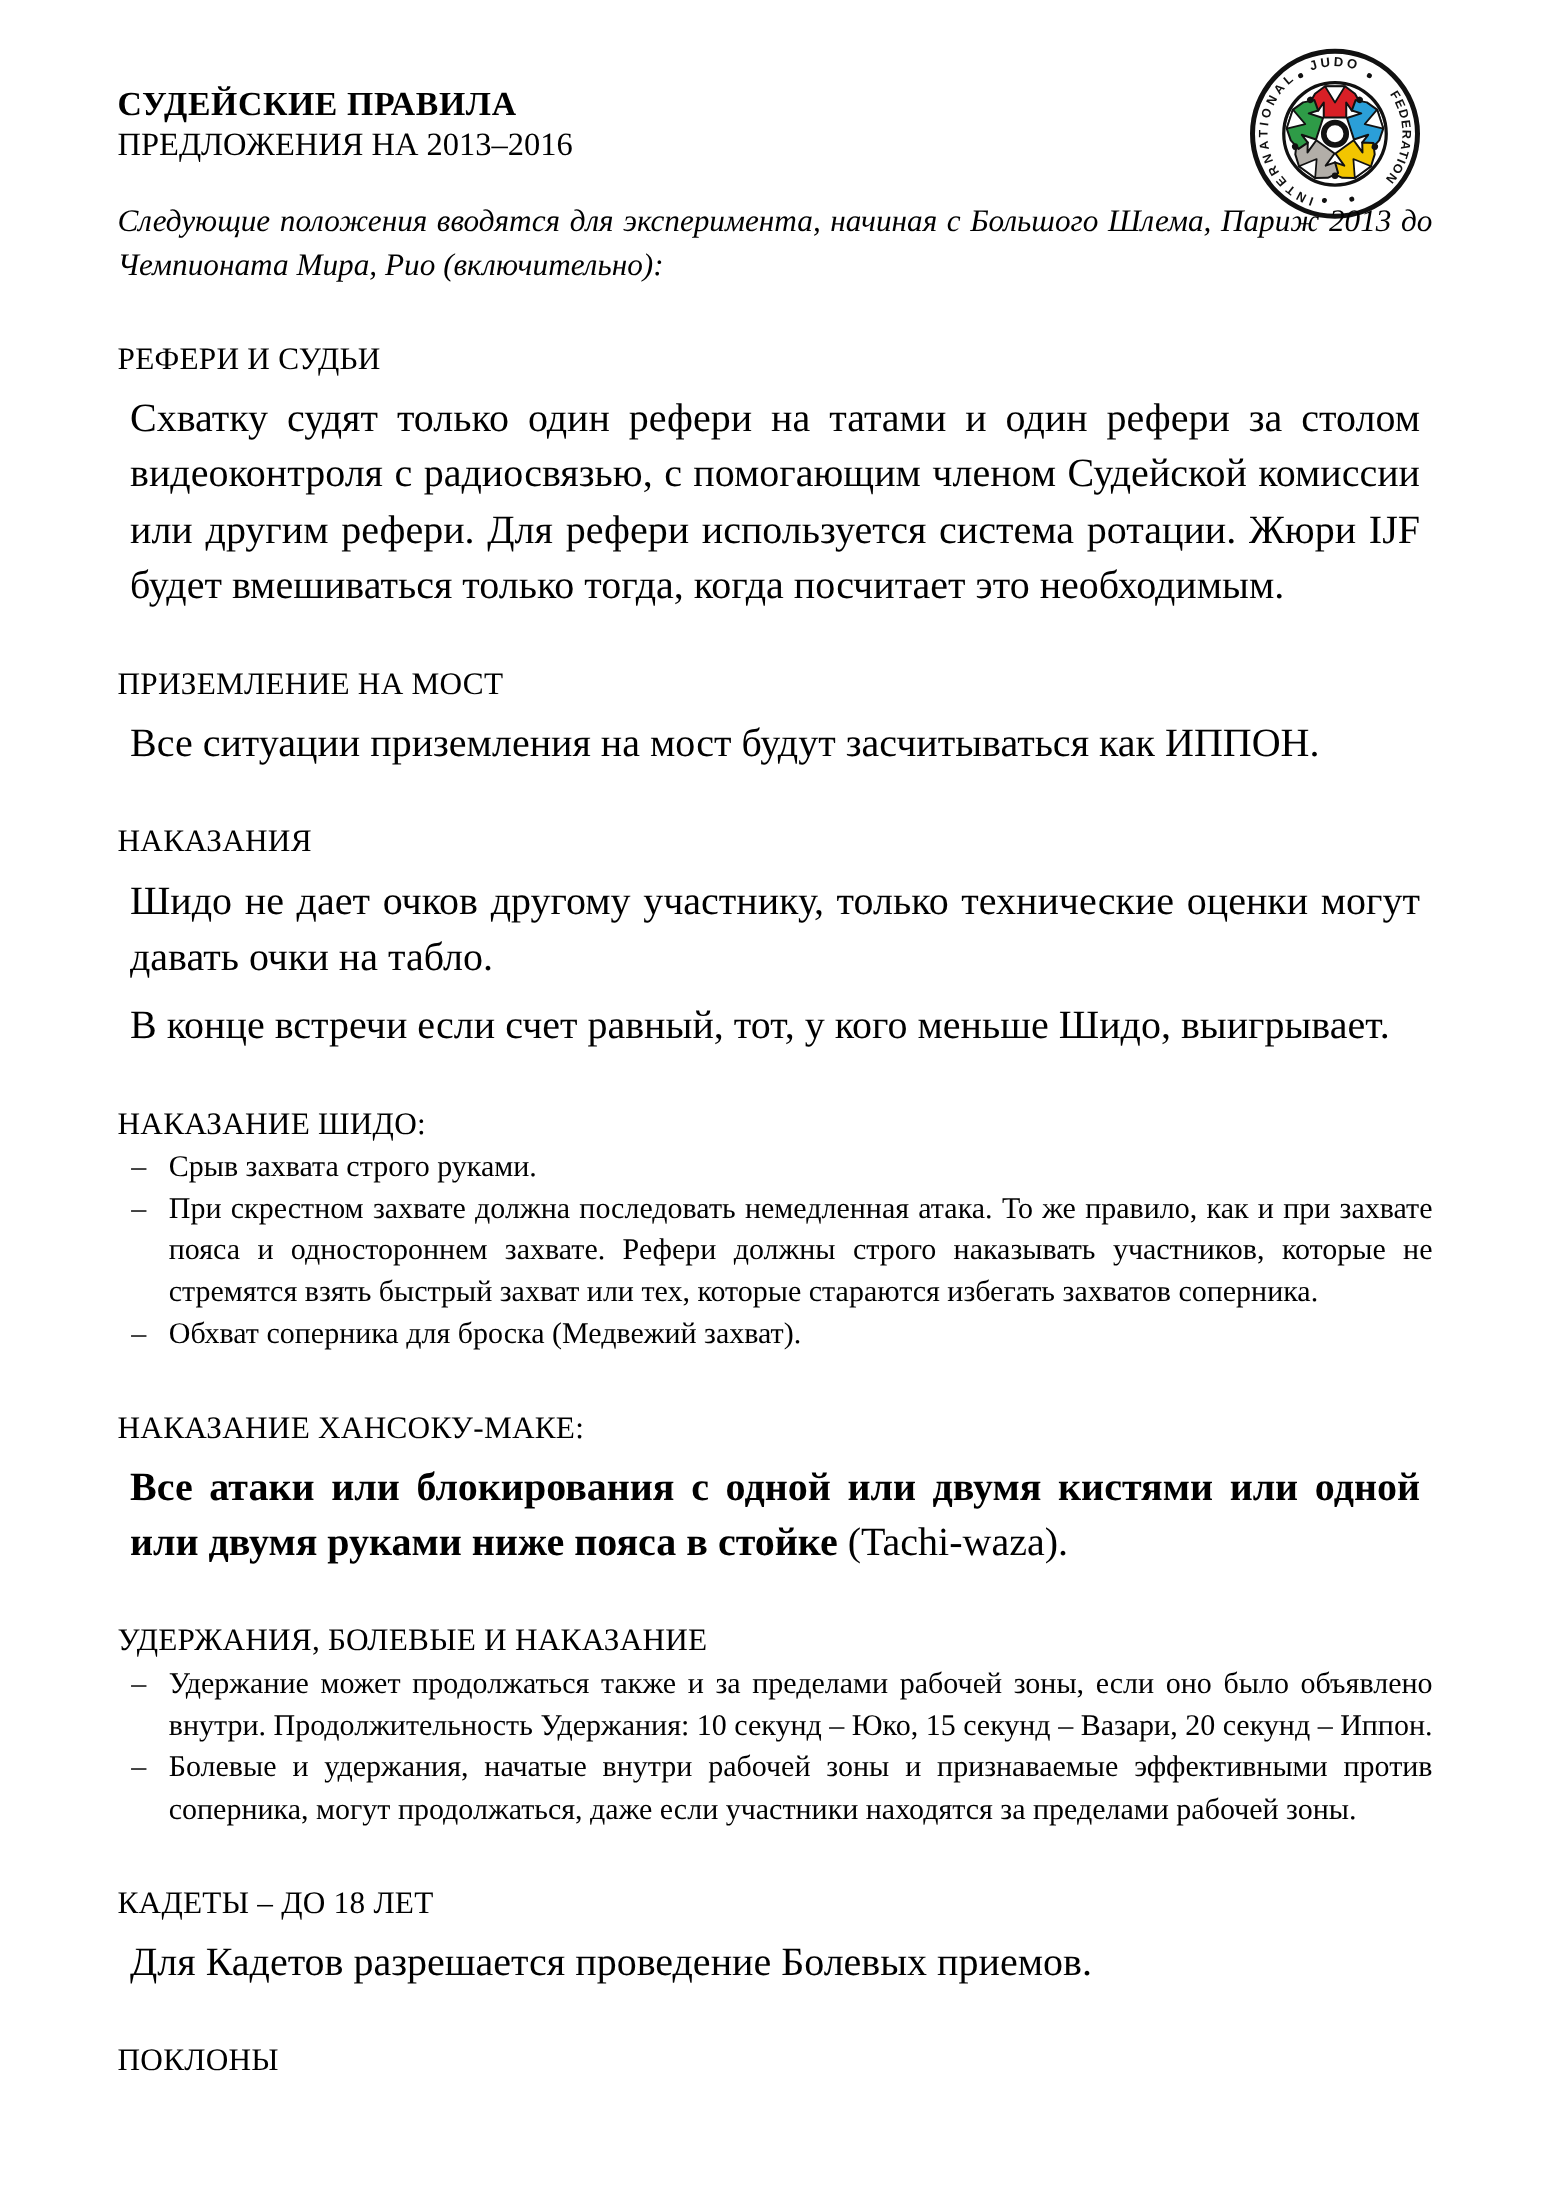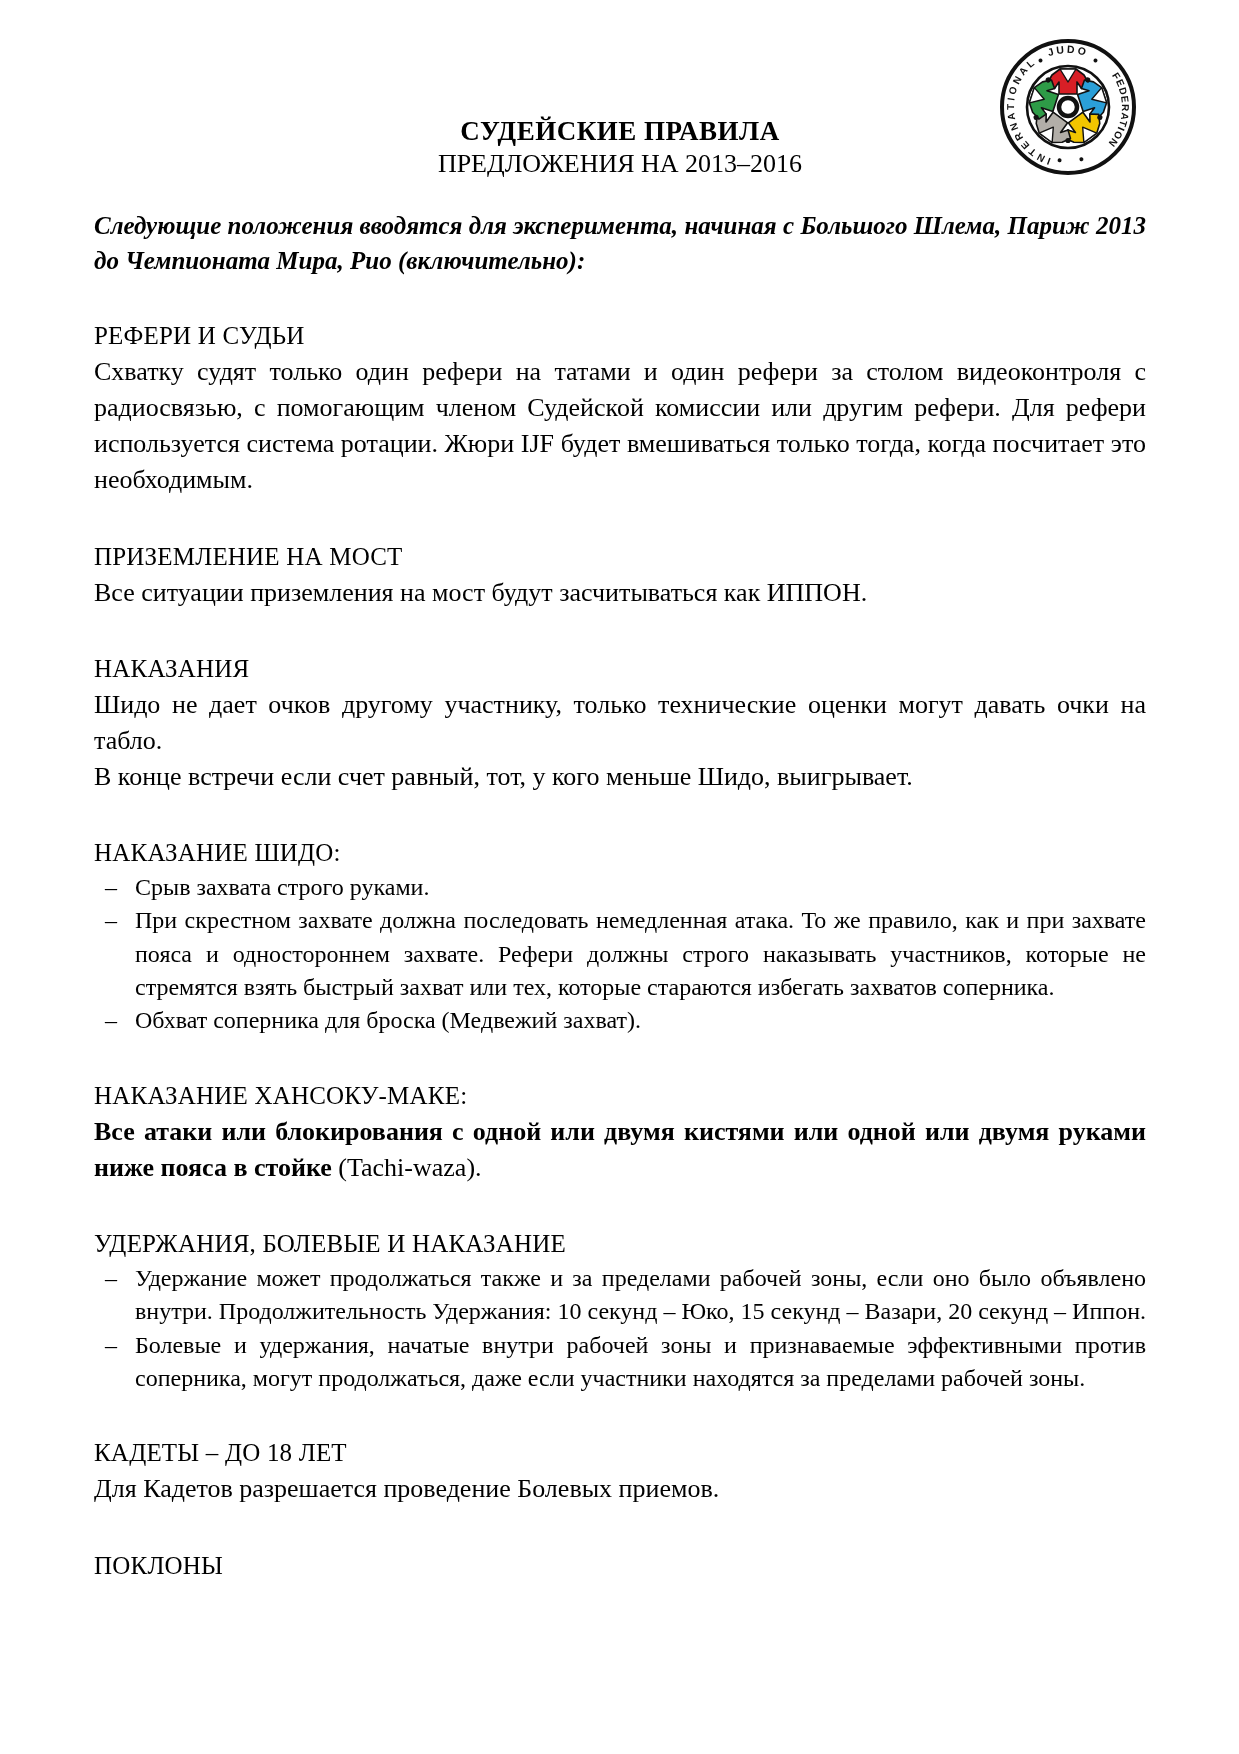--- a/index.html
+++ b/index.html
@@ -7,34 +7,34 @@
     position:relative;
     width:1239px;height:1754px;
     background:#ffffff;
     font-family:"Liberation Serif",serif;
     color:#000;
     overflow:hidden;
   }
   .content{
     position:absolute;left:94px;top:0;width:1052px;
   }
-  .title-block{ text-align:center; padding-top:116px; }
+  .title-block{ text-align:left; padding-top:68px; }
   .title-line1{ font-size:27px; font-weight:bold; margin:0; letter-spacing:.5px;}
   .title-line2{ font-size:26px; font-weight:normal; margin:2px 0 0 0; }
   .intro{
     margin-top:30px;
-    font-weight:bold; font-style:italic;
+    font-weight:normal; font-style:italic;
     font-size:25px; line-height:1.38;
     text-align:justify;
   }
   .section{ margin:0; }
   .section h2{
     font-size:25px; font-weight:normal; margin:44px 0 4px 0; letter-spacing:.2px;
   }
-  .section p{ margin:0; font-size:26px; line-height:1.39; text-align:justify; }
+  .section p{ margin:10px; font-size:32px; line-height:1.39; text-align:justify; }
   .bullet{
     position:relative; padding-left:41px;
     font-size:24px; line-height:1.39; text-align:justify;
   }
   .bullet .dash{ position:absolute; left:11px; top:0; }
   .logo{
     position:absolute; top:33px; left:998px; width:140px; height:148px;
   }
   .logo svg{ display:block; }
   .ring-text{ font-family:"Liberation Sans",sans-serif; font-weight:bold; fill:#111; }

